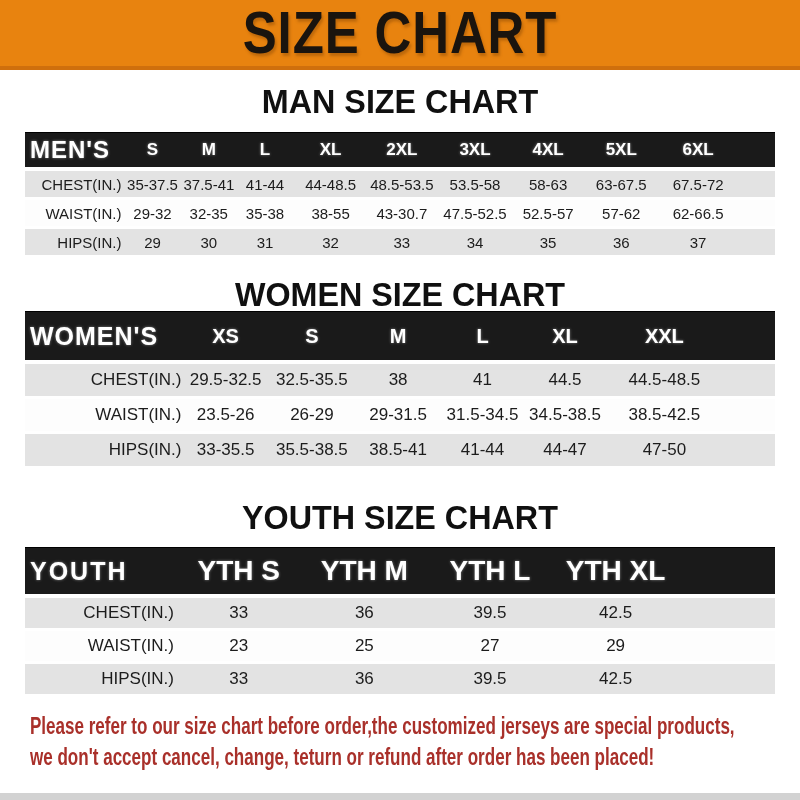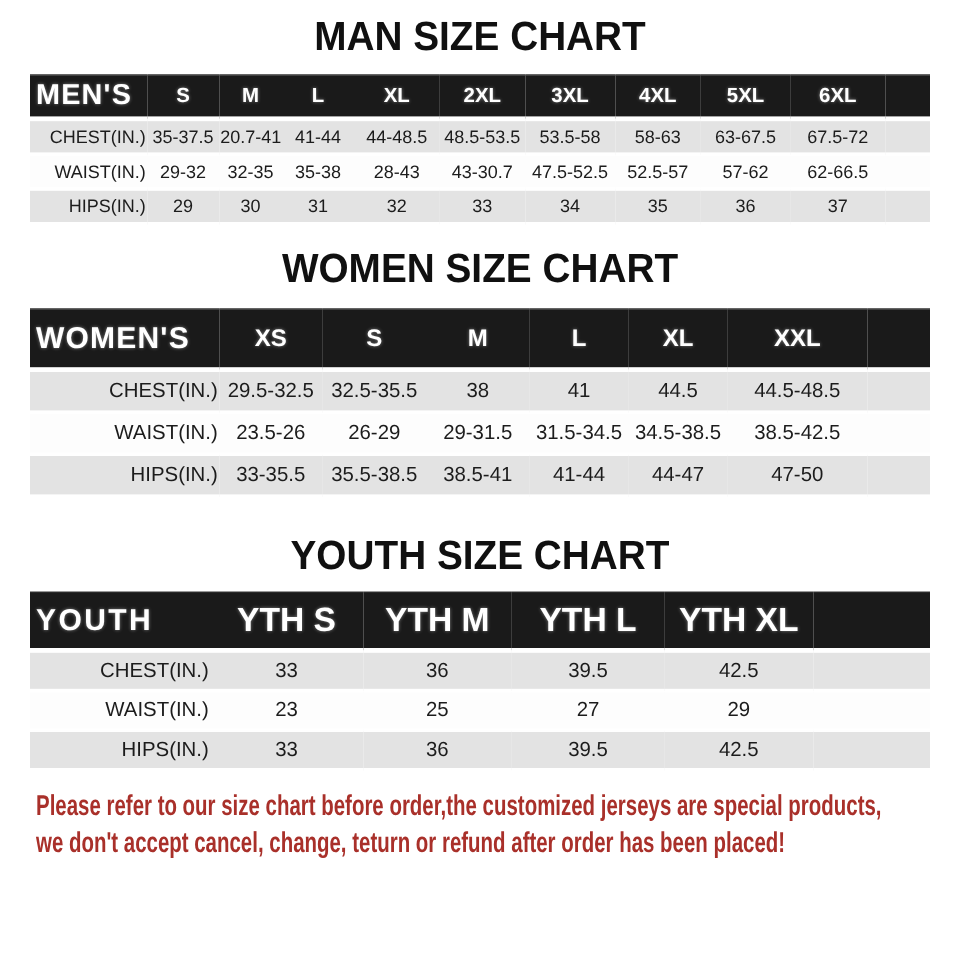--- a/index.html
+++ b/index.html
@@ -37,21 +37,21 @@
   .section-men   .section-heading{margin-top:14px;}
   .section-women .section-heading{margin-top:19px;}
   .section-youth .section-heading{margin-top:31px;}
 
   
   .size-table{
     width:750px;margin:0 auto;
     border-collapse:collapse;table-layout:fixed;
   }
   .section-men   .size-table{margin-top:14px;}
-  .section-women .size-table{margin-top:16px;}
+  .section-women .size-table{}
   .section-youth .size-table{margin-top:13px;}
 
   .size-table th{
     background:var(--header-bar-bg,#1a1a1a);
     color:var(--header-bar-text,#ffffff);
     font-weight:700;text-align:center;
     border-top:1px solid #000;
     border-bottom:4px solid #fff;
     text-shadow:0 0 3px rgba(255,255,255,0.45);
   }
@@ -125,20 +125,23 @@
   .bottom-strip{
     position:absolute;left:0;right:0;bottom:0;height:7px;
     background:#d2d2d2;
   }
 </style>
 </head>
 <body>
 
 <div class="page">
 
+  <header class="banner">
+    <span class="banner-title">SIZE CHART</span>
+  </header>
 
   <section class="section-men">
     <h2 class="section-heading">MAN SIZE CHART</h2>
     <table class="size-table table-men">
       <colgroup>
           <col>
           <col>
           <col>
           <col>
           <col>
@@ -161,36 +164,36 @@
             <th>4XL</th>
             <th>5XL</th>
             <th>6XL</th>
             <th></th>
           </tr>
         </thead>
         <tbody>
           <tr>
             <td class="row-label">CHEST(IN.)</td>
             <td>35-37.5</td>
-            <td>20.7-41</td>
+            <td>37.5-41</td>
             <td>41-44</td>
             <td>44-48.5</td>
             <td>48.5-53.5</td>
             <td>53.5-58</td>
             <td>58-63</td>
             <td>63-67.5</td>
             <td>67.5-72</td>
             <td></td>
           </tr>
           <tr>
             <td class="row-label">WAIST(IN.)</td>
             <td>29-32</td>
             <td>32-35</td>
             <td>35-38</td>
-            <td>28-43</td>
+            <td>38-55</td>
             <td>43-30.7</td>
             <td>47.5-52.5</td>
             <td>52.5-57</td>
             <td>57-62</td>
             <td>62-66.5</td>
             <td></td>
           </tr>
           <tr>
             <td class="row-label">HIPS(IN.)</td>
             <td>29</td>

